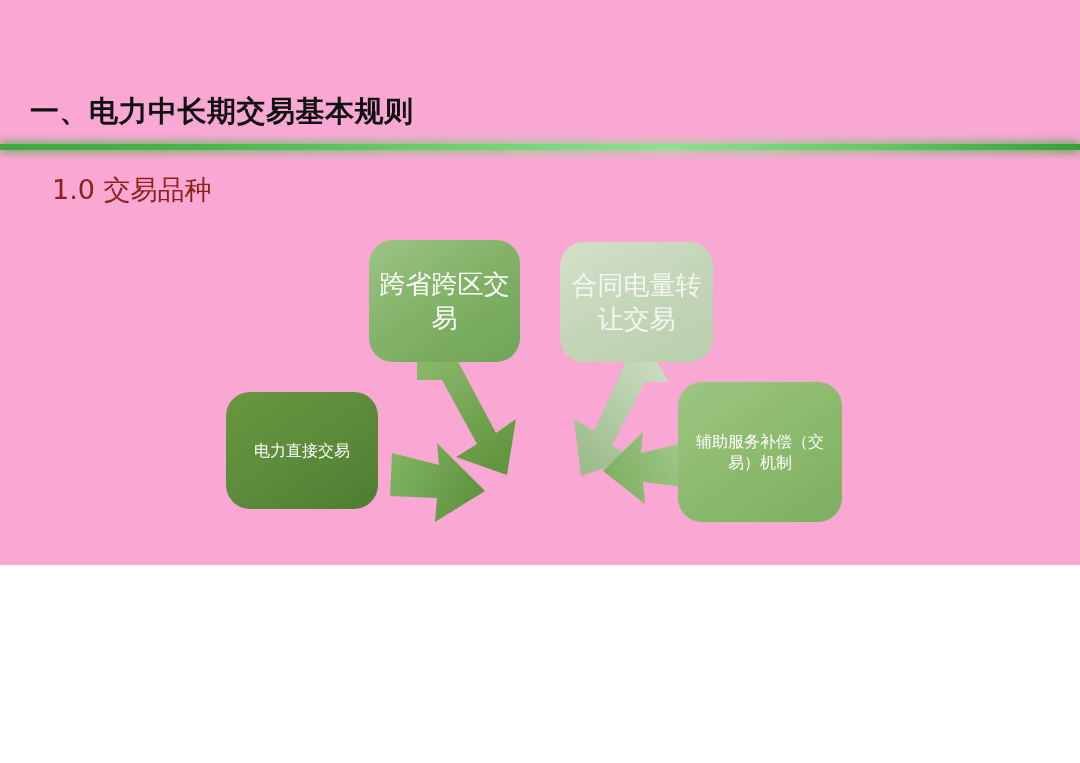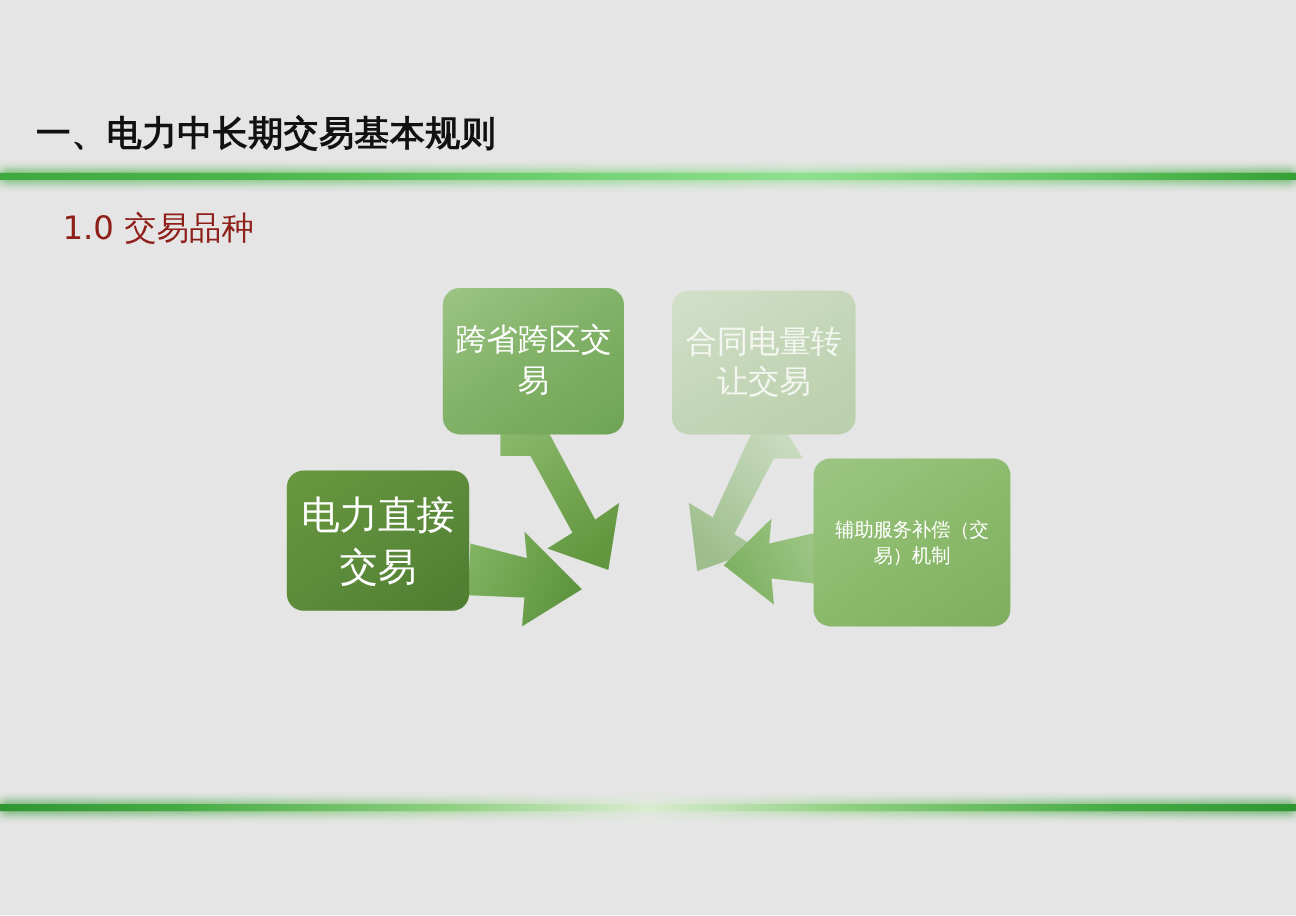--- a/index.html
+++ b/index.html
@@ -7,22 +7,22 @@
     margin: 0;
     padding: 0;
     background: #ffffff;
   }
   body {
     font-family: "DejaVu Sans", "Liberation Sans", sans-serif;
   }
   #slide {
     position: relative;
     width: 1080px;
-    height: 763px;
-    background: #e5e5e5;
+    height: 565px;
+    background: #f9a8d4;
     overflow: hidden;
   }
 
   
   .slide-title {
     position: absolute;
     left: 30px;
     top: 92px;
     font-size: 29px;
     font-weight: bold;
@@ -84,21 +84,21 @@
     position: absolute;
     left: 0;
     top: 210px;
     width: 1080px;
     height: 420px;
   }
   #diagram svg { display: block; }
 
   .node-box {
     position: absolute;
-    border-radius: 14px;
+    border-radius: 24px;
     display: flex;
     align-items: center;
     justify-content: center;
     text-align: center;
     color: #ffffff;
     line-height: 1.32;
     box-sizing: border-box;
     padding: 4px 6px;
     z-index: 3;
   }
@@ -110,23 +110,23 @@
     background: linear-gradient(145deg, #9cc484 0%, #82b268 48%, #6fa455 100%);
   }
   #node-contract-transfer {
     left: 560px; top: 32px;
     width: 153px; height: 120px;
     font-size: 26px;
     color: #f4f7f1;
     background: linear-gradient(150deg, #d3e0ca 0%, #c4d6b8 50%, #b9cfab 100%);
   }
   #node-direct-trade {
-    left: 239px; top: 182px;
+    left: 226px; top: 182px;
     width: 152px; height: 117px;
-    font-size: 32px;
+    font-size: 16px;
     background: linear-gradient(145deg, #69973f 0%, #5b8a3a 55%, #4f7d31 100%);
   }
   #node-aux-service {
     left: 678px; top: 172px;
     width: 164px; height: 140px;
     font-size: 16px;
     background: linear-gradient(145deg, #9cc683 0%, #8cba6c 52%, #7fae61 100%);
   }
 
   #node-center {

